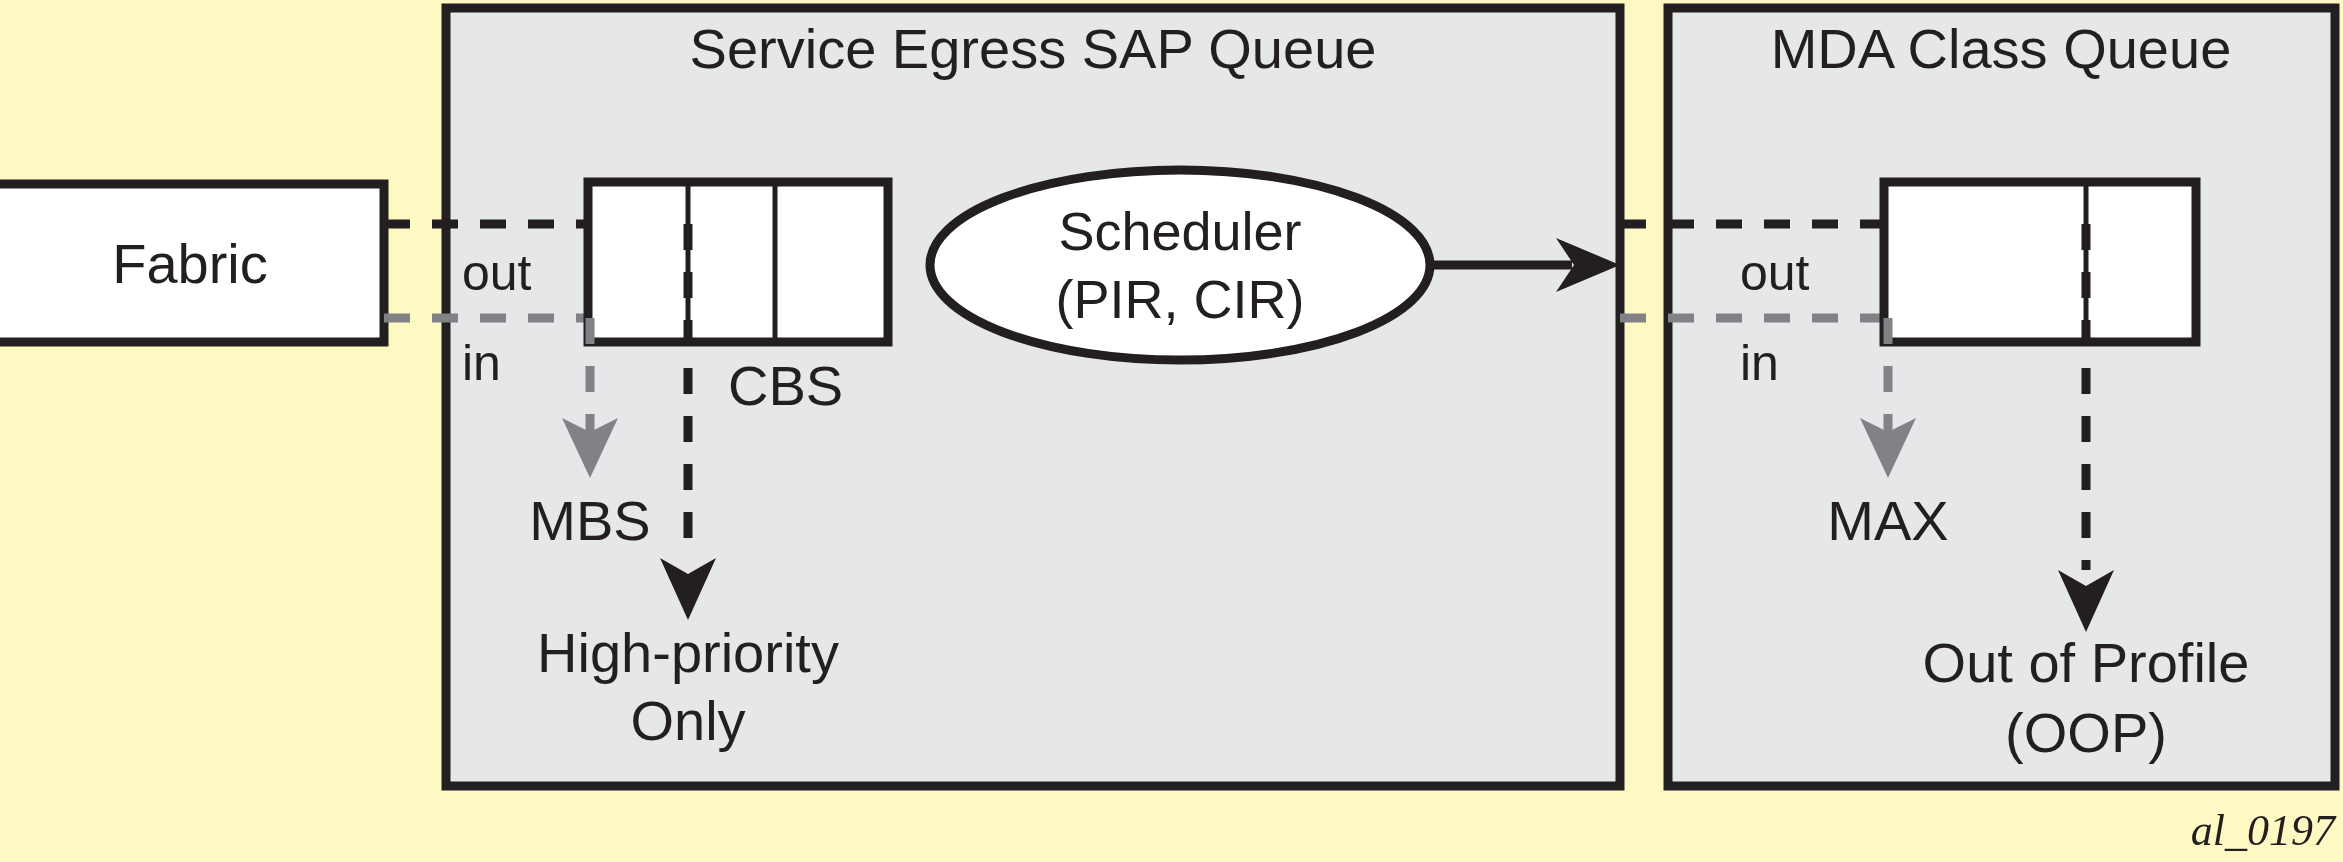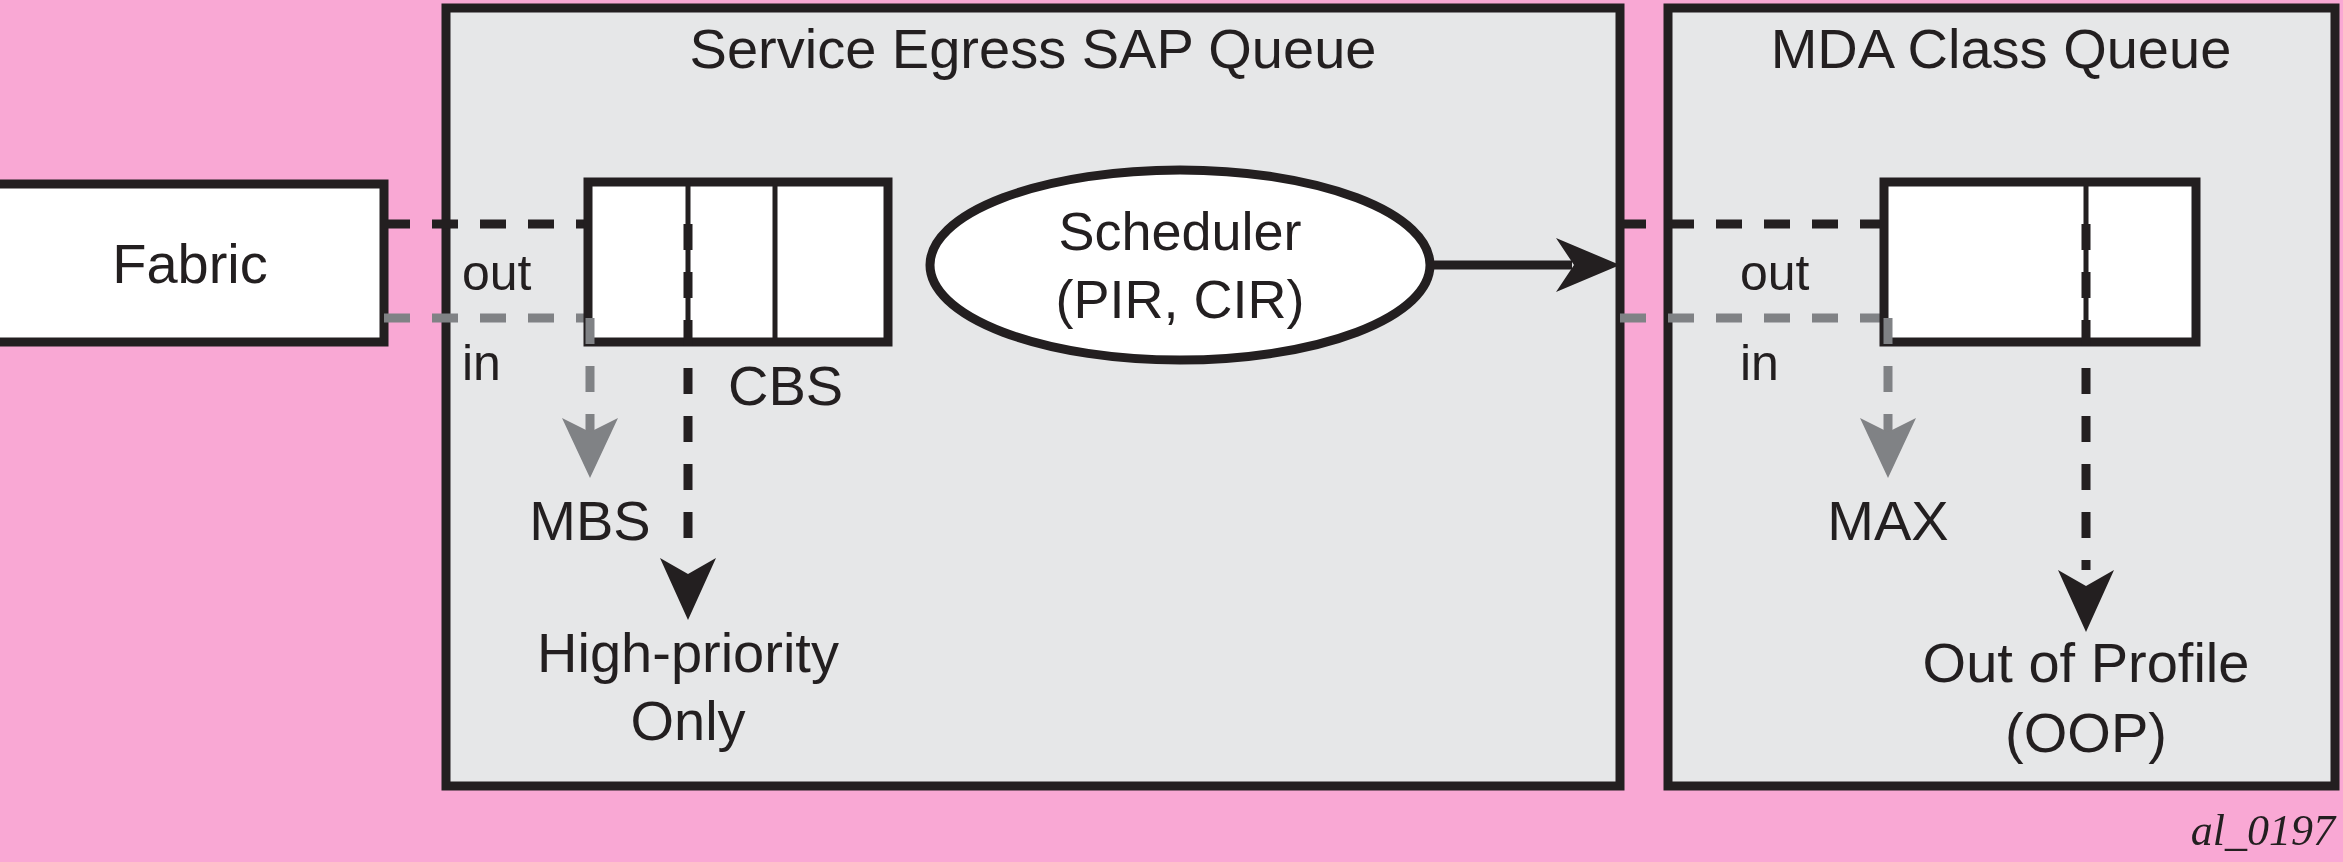--- a/index.html
+++ b/index.html
@@ -7,21 +7,21 @@
     padding: 0;
     background: #ffffff;
   }
   body {
     font-family: "Liberation Sans", sans-serif;
   }
   #stage {
     position: relative;
     width: 2343px;
     height: 862px;
-    background: #f9a8d4;
+    background: #fef9c3;
     overflow: hidden;
   }
   svg.diagram {
     position: absolute;
     left: 0;
     top: 0;
     width: 2343px;
     height: 862px;
     display: block;
   }

